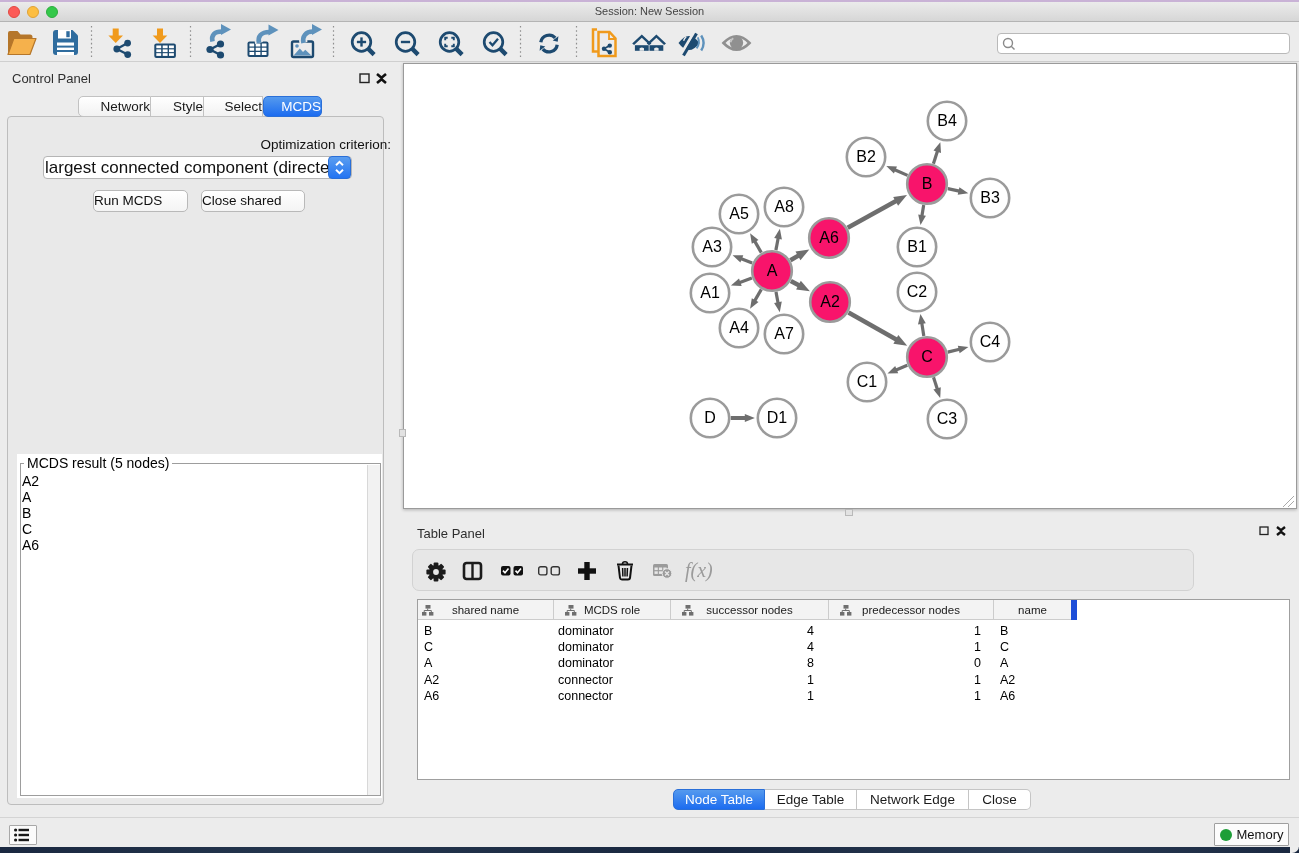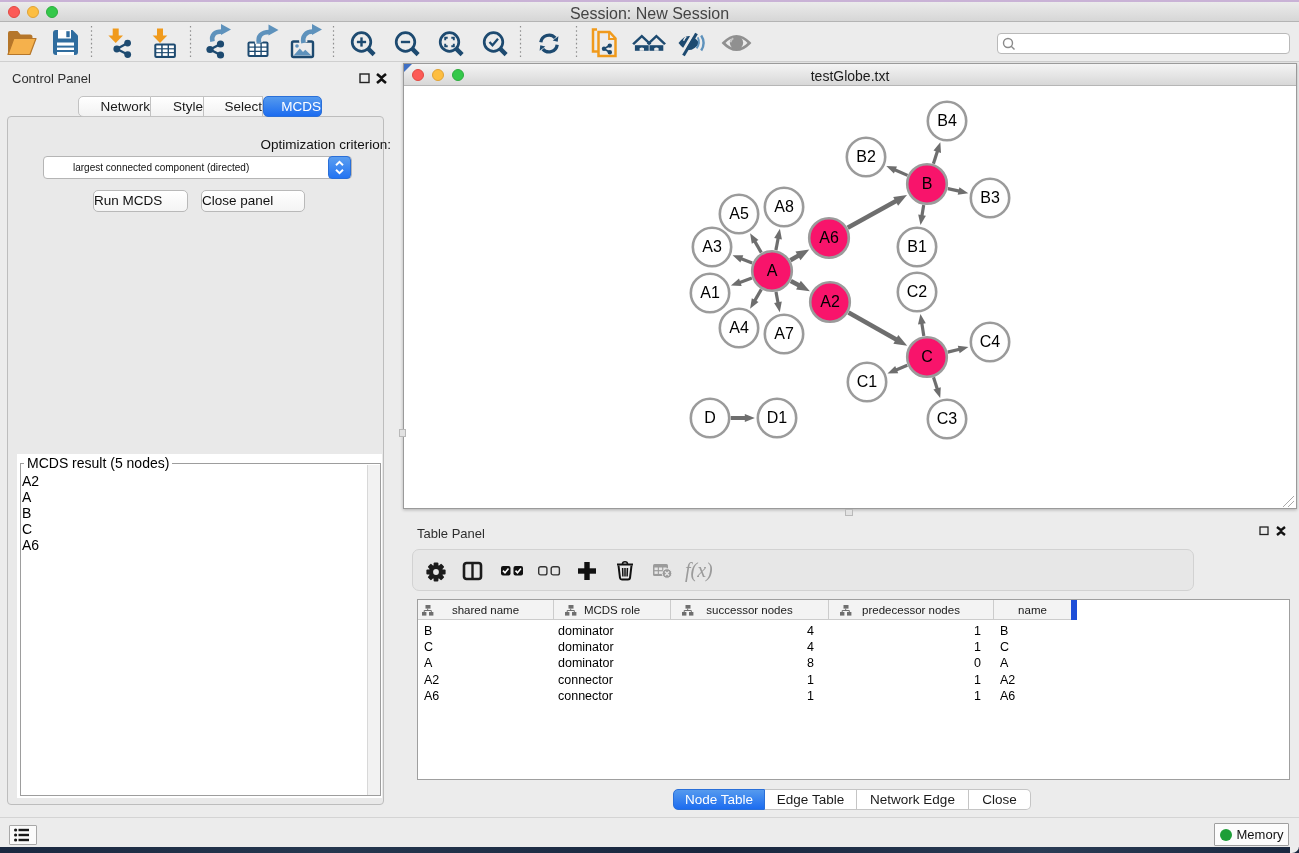--- a/index.html
+++ b/index.html
@@ -1,32 +1,32 @@
 <!DOCTYPE html>
 <html><head>
 <meta charset="utf-8">
 <style>
 *{margin:0;padding:0;box-sizing:border-box}
 html,body{width:1299px;height:853px;overflow:hidden}
 body{font-family:"Liberation Sans",sans-serif;background:#ececec;position:relative;color:#1a1a1a}
 .abs{position:absolute}
 .tl{border-radius:50%;width:12px;height:12px;position:absolute;top:3.5px}
 #titlebar{position:absolute;left:0;top:2px;width:1299px;height:20px;background:linear-gradient(#ebebeb,#d6d6d6);border-bottom:1px solid #b4b4b4}
-#titlebar .tt2{position:absolute;left:0;right:0;top:2.5px;text-align:center;font-size:16px;color:#444}
+#titlebar .tt2{position:absolute;left:0;right:0;top:2.5px;text-align:center;font-size:11px;color:#444}
 #purple{position:absolute;left:0;top:0;width:1299px;height:2px;background:#c9b2d6}
 #toolbar{position:absolute;left:0;top:23px;width:1299px;height:39px;background:#ececec;border-bottom:1px solid #cfcfcf}
 #searchbox{position:absolute;left:997px;top:10px;width:293px;height:21px;background:#fff;border:1px solid #b9b9b9;border-radius:4px}
 
 #cpanel{position:absolute;left:0;top:0;width:391px;height:820px}
 #cpanel .hdr{position:absolute;left:12px;top:71px;font-size:13px;color:#2e2e2e}
 #cpbox{position:absolute;left:7px;top:116px;width:377px;height:689px;border:1px solid #bdbdbd;border-radius:4px;background:#e9e9e9}
 .tab{position:absolute;top:96px;height:21px;border:1px solid #c2c2c2;background:linear-gradient(#ffffff,#f2f2f2);font-size:13.5px;color:#1a1a1a;text-align:right;line-height:20px}
 .tabsel{background:linear-gradient(#559aee,#1c6cf0);color:#fff;border:1px solid #2a6fd8;border-radius:5px}
 #optlabel{position:absolute;left:0;top:137px;width:391px;text-align:right;font-size:13.5px;color:#111}
-#dropdown{position:absolute;left:43px;top:156px;width:309px;height:23px;background:#fff;border:1px solid #b5b5b5;border-radius:4px;font-size:10px;line-height:21px;padding-left:29px;color:#111}
+#dropdown{position:absolute;left:43px;top:156px;width:309px;height:23px;background:#fff;border:1px solid #b5b5b5;border-radius:4px;font-size:17px;line-height:21px;padding-left:1px;color:#111}
 #stepper{position:absolute;right:0px;top:-1px;width:23px;height:23px;background:linear-gradient(#5b9ef0,#2374f2);border-radius:4px;border:1px solid #2a6fd8}
 .btn{position:absolute;height:22px;background:linear-gradient(#ffffff,#f4f4f4);border:1px solid #b9b9b9;border-radius:5px;font-size:13.5px;text-align:left;line-height:20px;color:#111}
 #mcdsbox{position:absolute;left:17px;top:454px;width:365px;height:344px;background:#fff}
 #mcdsframe{position:absolute;left:3px;top:9px;right:1px;bottom:2px;border:1px solid #9d9d9d}
 #mcdslabel{position:absolute;left:7px;top:1px;background:#fff;padding:0 3px;font-size:14px;color:#000}
 #mcdslist{position:absolute;left:5px;top:19px;width:340px;font-size:14px;line-height:16px;color:#000}
 #mcdsscroll{position:absolute;right:2px;top:11px;width:13px;bottom:3px;background:#f2f2f2;border-left:1px solid #d8d8d8}
 
 #netwin{position:absolute;left:403px;top:63px;width:894px;height:446px;border:1px solid #9a9a9a;background:#fff;box-shadow:0 1px 3px rgba(0,0,0,0.25)}
 #nettitle{position:absolute;left:0;top:0;width:100%;height:22px;background:linear-gradient(#f4f4f4,#d8d8d8);border-bottom:1px solid #b6b6b6}
@@ -212,38 +212,29 @@
   <div class="tab" style="left:204px;width:59px;border-left:none">Select</div>
   <div class="tab tabsel" style="left:263px;width:59px">MCDS</div>
   <div id="optlabel">Optimization criterion:</div>
   <div id="dropdown">largest connected component (directed)
     <div id="stepper"><svg width="21" height="21">
           <path d="M7 8.2 L10.5 4.8 L14 8.2" stroke="#fff" stroke-width="1.9" fill="none"></path>
           <path d="M7 12.8 L10.5 16.2 L14 12.8" stroke="#fff" stroke-width="1.9" fill="none"></path>
         </svg></div>
   </div>
   <div class="btn" style="left:93px;top:190px;width:95px">Run MCDS</div>
-  <div class="btn" style="left:201px;top:190px;width:104px">Close panel</div>
+  <div class="btn" style="left:201px;top:190px;width:104px">Close shared</div>
   <div id="mcdsbox">
     <div id="mcdsframe"></div>
     <div id="mcdslabel">MCDS result (5 nodes)</div>
     <div id="mcdslist">A2<br>A<br>B<br>C<br>A6</div>
     <div id="mcdsscroll"></div>
   </div>
 </div>
 <div id="netwin">
-  <div id="nettitle">
-    <svg style="position:absolute;left:0;top:0" width="8" height="8">
-        <path d="M0 0 L8 0 L0 8 Z" fill="#3f6fc4"></path>
-      </svg>
-    <div class="tl" style="left:8px;top:4.5px;background:#fc5b57;border:0.5px solid #e14942"></div>
-    <div class="tl" style="left:28px;top:4.5px;background:#fdbe41;border:0.5px solid #e0a235"></div>
-    <div class="tl" style="left:48px;top:4.5px;background:#34c84a;border:0.5px solid #2dad3f"></div>
-    <div class="tt">testGlobe.txt</div>
-  </div>
   <div id="netcanvas">
   <svg width="892" height="422" style="position:absolute;left:0;top:0">
         <line x1="347.9" y1="192.1" x2="334.5" y2="196.9" stroke="#6e6e6e" stroke-width="3.2"></line>
         <polygon points="326.9,199.6 335.0,192.6 337.7,199.9" fill="#6e6e6e"></polygon>
         <line x1="348.2" y1="177.1" x2="336.0" y2="172.2" stroke="#6e6e6e" stroke-width="3.2"></line>
         <polygon points="328.6,169.2 339.3,169.3 336.4,176.6" fill="#6e6e6e"></polygon>
         <line x1="357.3" y1="203.4" x2="350.1" y2="215.9" stroke="#6e6e6e" stroke-width="3.2"></line>
         <polygon points="346.1,222.8 347.8,212.2 354.5,216.1" fill="#6e6e6e"></polygon>
         <line x1="357.3" y1="166.6" x2="350.1" y2="154.1" stroke="#6e6e6e" stroke-width="3.2"></line>
         <polygon points="346.1,147.2 354.5,153.9 347.8,157.8" fill="#6e6e6e"></polygon>

